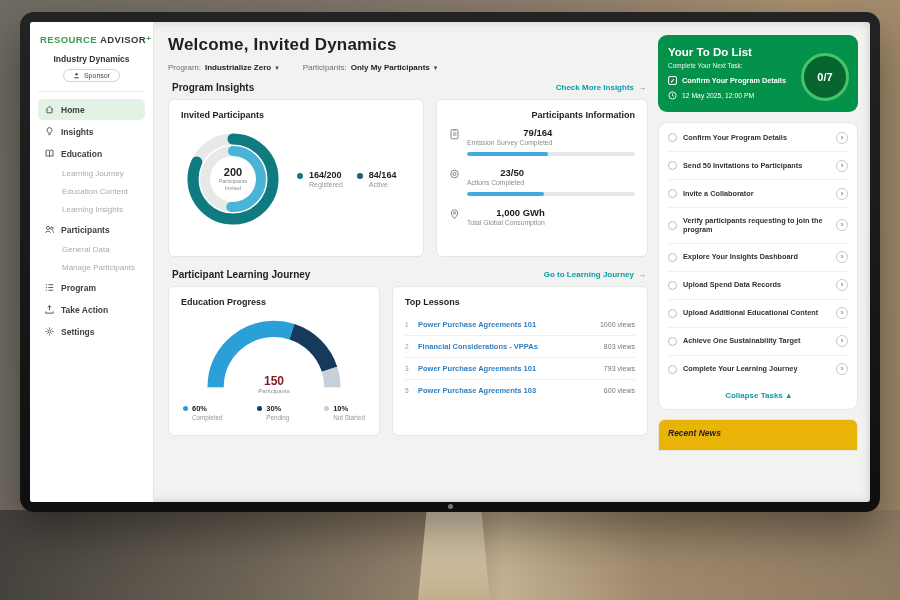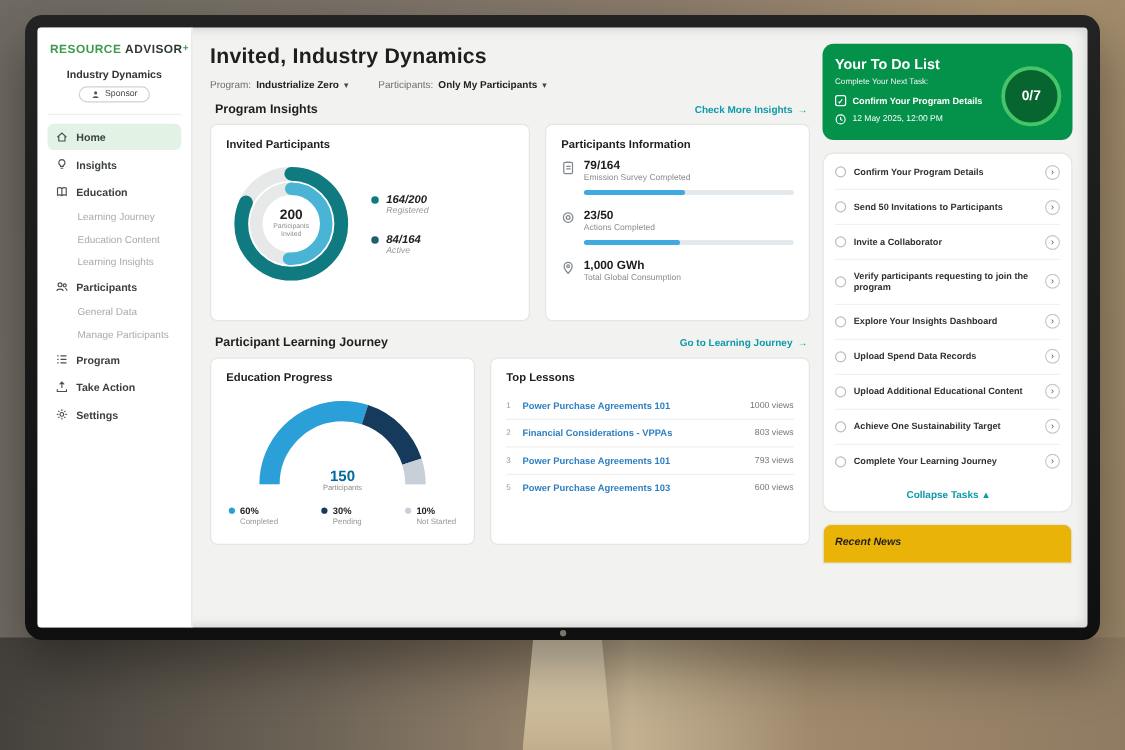--- a/index.html
+++ b/index.html
@@ -41,47 +41,47 @@
   .filter b{color:#222;margin-left:4px;font-size:8px;}
   .dd{margin-left:4px;font-size:7px;color:#444;}
   .sec-head{display:flex;justify-content:space-between;align-items:center;margin:4px 2px 6px 4px;}
   .sec2{margin-top:12px;}
   .sec-title{font-size:10px;font-weight:bold;color:#1f1f1f;}
   .sec-link{display:flex;align-items:center;gap:4px;font-size:8px;font-weight:bold;color:#0e9aa8;cursor:pointer;padding-left:12px;}
   .cards{display:flex;gap:12px;}
   .card{background:#fff;border:1px solid #e4e6e3;border-radius:6px;padding:10px 12px;}
   .card-title{font-size:9px;font-weight:bold;color:#1f1f1f;margin-bottom:7px;}
   .c-invited{width:256px;height:158px;}
-  .c-info{width:212px;height:158px;}
+  .c-info{width:212px;height:158px;text-align:right;}
   .c-edu{width:212px;height:150px;}
   .c-lessons{width:256px;height:150px;}
 
   .donut-row{display:flex;align-items:center;gap:12px;}
   .donut-wrap{position:relative;width:104px;height:104px;flex-shrink:0;}
   .donut-center{position:absolute;inset:0;display:flex;flex-direction:column;align-items:center;justify-content:center;}
   .dc-val{font-size:11px;font-weight:bold;color:#222;}
   .dc-label{font-size:5.5px;color:#8a8f8a;width:42px;text-align:center;line-height:1.3;}
-  .dlegend{display:flex;flex-direction:column;gap:14px;font-style:italic;}
+  .dlegend{display:flex;flex-direction:row;gap:14px;}
   .dl-item{display:flex;gap:6px;align-items:flex-start;}
   .dot{width:6px;height:6px;border-radius:50%;margin-top:3px;flex-shrink:0;}
   .dreg{background:#0f7a80;} .dact{background:#235d74;}
   .dl-val{font-size:9px;font-weight:bold;color:#222;}
   .dl-label{font-size:7px;color:#959a95;margin-top:1px;}
 
   .stat{margin-bottom:11px;}
   .stat-row{display:flex;gap:7px;align-items:flex-start;}
   .stat-ic{width:11px;height:12px;color:#80888d;flex-shrink:0;margin-top:1px;}
   .stat-val{font-size:9.5px;font-weight:bold;color:#1c1c1c;}
   .stat-label{font-size:6.8px;color:#8c8c8c;margin-top:1px;}
   .bar{height:4px;background:#e3e8ec;border-radius:2px;margin:6px 0 0 18px;overflow:hidden;}
   .bar-fill{height:100%;background:#3fa9e0;border-radius:2px;}
 
   .gauge-wrap{position:relative;width:150px;height:82px;margin:0 auto;}
   .gauge-center{position:absolute;left:0;right:0;bottom:2px;display:flex;flex-direction:column;align-items:center;}
-  .gc-val{font-size:12px;font-weight:bold;color:#0369a1;}
+  .gc-val{font-size:12px;font-weight:bold;color:#7f1d1d;}
   .gc-label{font-size:6px;color:#8a8f8a;}
   .glegend{display:flex;justify-content:space-between;margin-top:8px;padding:0 2px;}
   .gl-item{display:flex;gap:4px;align-items:flex-start;}
   .gdot{width:5px;height:5px;border-radius:50%;margin-top:2px;flex-shrink:0;}
   .g0{background:#2b9fd7;} .g1{background:#153a5b;} .g2{background:#c7cfd8;}
   .gl-val{font-size:7.5px;font-weight:bold;color:#222;}
   .gl-label{font-size:6.3px;color:#949994;margin-top:1px;}
 
   .lrow{display:flex;align-items:center;gap:7px;padding:6px 0;border-bottom:1px solid #efefed;}
   .lrow:last-child{border-bottom:none;}
@@ -193,21 +193,21 @@
             <svg class="nav-ic" viewBox="0 0 12 12">
                 <circle cx="6" cy="6" r="1.6" fill="none" stroke="currentColor"></circle>
                 <path d="M6 1.6 V3 M6 9 V10.4 M1.6 6 H3 M9 6 H10.4 M2.9 2.9 L3.9 3.9 M8.1 8.1 L9.1 9.1 M9.1 2.9 L8.1 3.9 M3.9 8.1 L2.9 9.1" fill="none" stroke="currentColor"></path>
               </svg>
             <span>Settings</span>
           </div>
         </nav>
       </aside>
 
       <main class="main">
-        <h1 class="title">Invited, Industry Dynamics</h1>
+        <h1 class="title">Welcome, Invited Dynamics</h1>
 
         <div class="filters">
           <div class="filter">
             <span>Program:</span>
             <b>Industrialize Zero</b>
             <span class="dd">▾</span>
           </div>
           <div class="filter">
             <span>Participants:</span>
             <b>Only My Participants</b>

